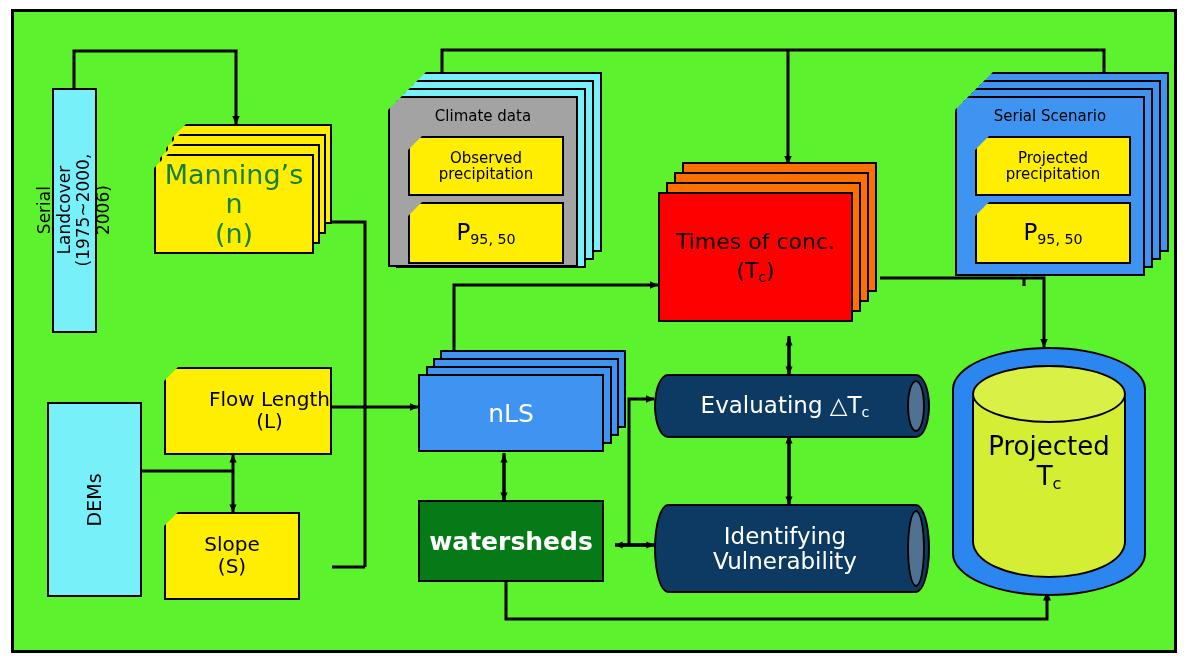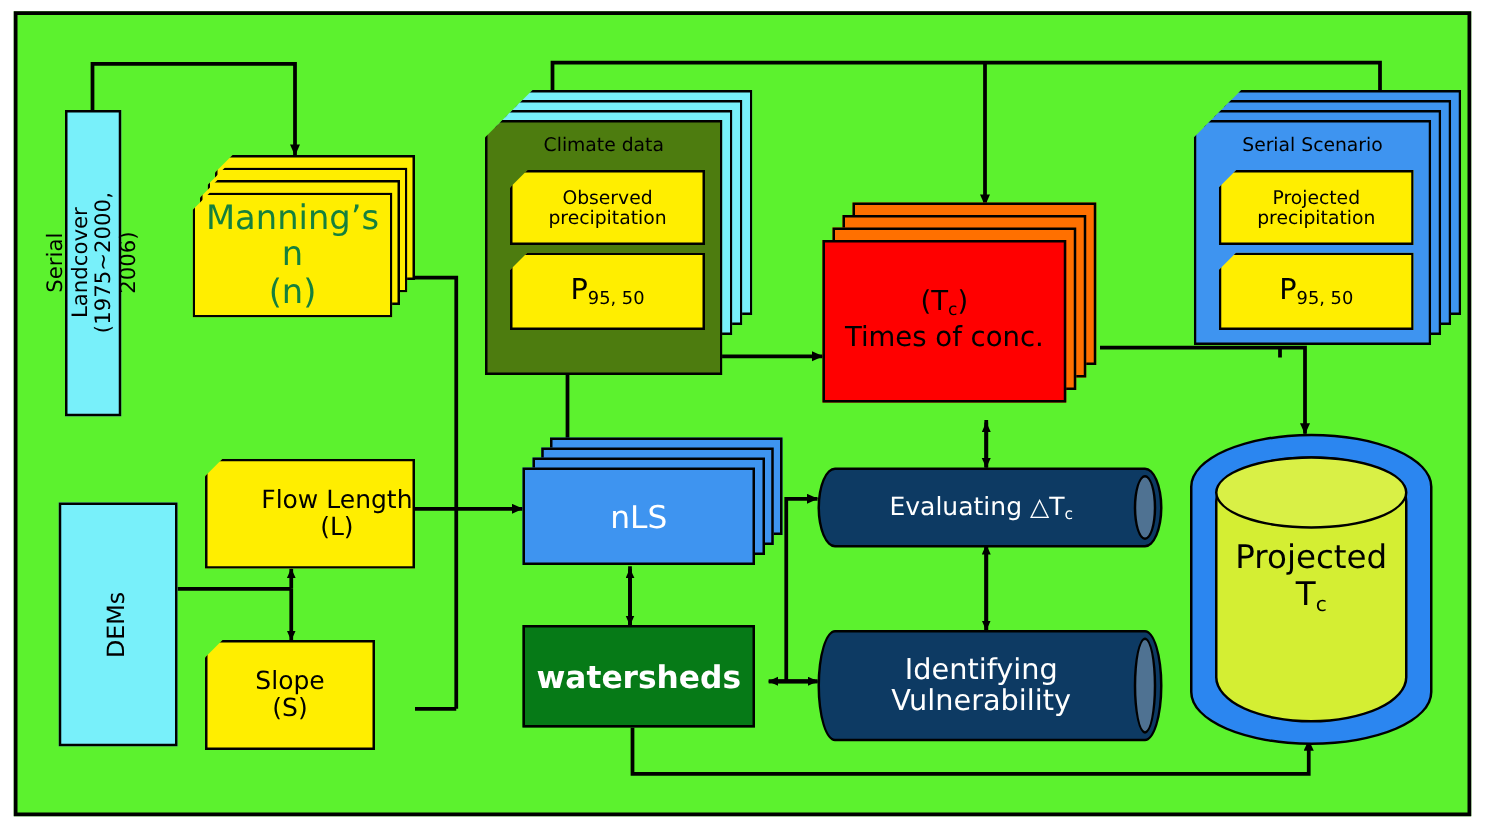--- a/index.html
+++ b/index.html
@@ -253,21 +253,21 @@
     </div>
 
     <div class="node rect-green" style="left:404px; top:488px; width:186px; height:82px;">
       <div class="lbl" style="font-size:25px;">watersheds</div>
     </div>
 
     <div class="stack" style="left:374px; top:60px; width:230px; height:215px;">
       <div class="card clip-box" style="left:24px; top:0px; width:190px; height:180px; background:#78f0fa;"></div>
       <div class="card clip-box" style="left:16px; top:8px; width:190px; height:180px; background:#78f0fa;"></div>
       <div class="card clip-box" style="left:8px; top:16px; width:190px; height:180px; background:#78f0fa;"></div>
-      <div class="card clip-box" style="left:0px; top:24px; width:190px; height:204px; background:#4d7c0f; display:block;">
+      <div class="card clip-box" style="left:0px; top:24px; width:190px; height:171px; background:#a3a3a3; display:block;">
         <div style="text-align:center; font-size:15px; color:#000; margin-top:9px;">Climate data</div>
         <div class="clip-box" style="position:absolute; left:18px; top:38px; width:152px; height:56px; border:2px solid #000;">
           <div class="lbl" style="font-size:15px; color:#000;">Observed
 precipitation</div>
         </div>
         <div class="clip-box" style="position:absolute; left:18px; top:104px; width:152px; height:58px; border:2px solid #000;">
           <div style="font-size:23px; color:#000;"><span>P</span><span class="sub">95, 50</span></div>
         </div>
       </div>
     </div>
@@ -287,28 +287,28 @@
         </div>
       </div>
     </div>
 
     <div class="stack" style="left:644px; top:150px; width:240px; height:180px;">
       <div class="card" style="left:24px; top:0px; width:195px; height:130px; background:#ff7000;"></div>
       <div class="card" style="left:16px; top:10px; width:195px; height:130px; background:#ff7000;"></div>
       <div class="card" style="left:8px; top:20px; width:195px; height:130px; background:#ff7000;"></div>
       <div class="card card-front" style="left:0px; top:30px; width:195px; height:130px; background:#ff0000;">
         <div style="text-align:center; color:#000; font-size:22px; line-height:1.3;">
+          <div>Times of conc.</div>
           <div><span>(T</span><span class="sub">c</span><span>)</span></div>
-          <div>Times of conc.</div>
         </div>
       </div>
     </div>
 
     <div class="proc" style="left:640px; top:362px; width:272px; height:60px;">
-      <div style="font-size:20px; position:relative; z-index:2; padding-right:14px;"><span>Evaluating △T</span><span class="sub">c</span></div>
+      <div style="font-size:23px; position:relative; z-index:2; padding-right:14px;"><span>Evaluating △T</span><span class="sub">c</span></div>
       <div class="proc-cap"></div>
     </div>
 
     <div class="proc" style="left:640px; top:492px; width:272px; height:85px;">
       <div class="lbl" style="font-size:23px; position:relative; z-index:2; padding-right:14px;">Identifying
 Vulnerability</div>
       <div class="proc-cap"></div>
     </div>
 
     <div class="cyl-outer" style="left:938px; top:335px; width:190px; height:245px;">

